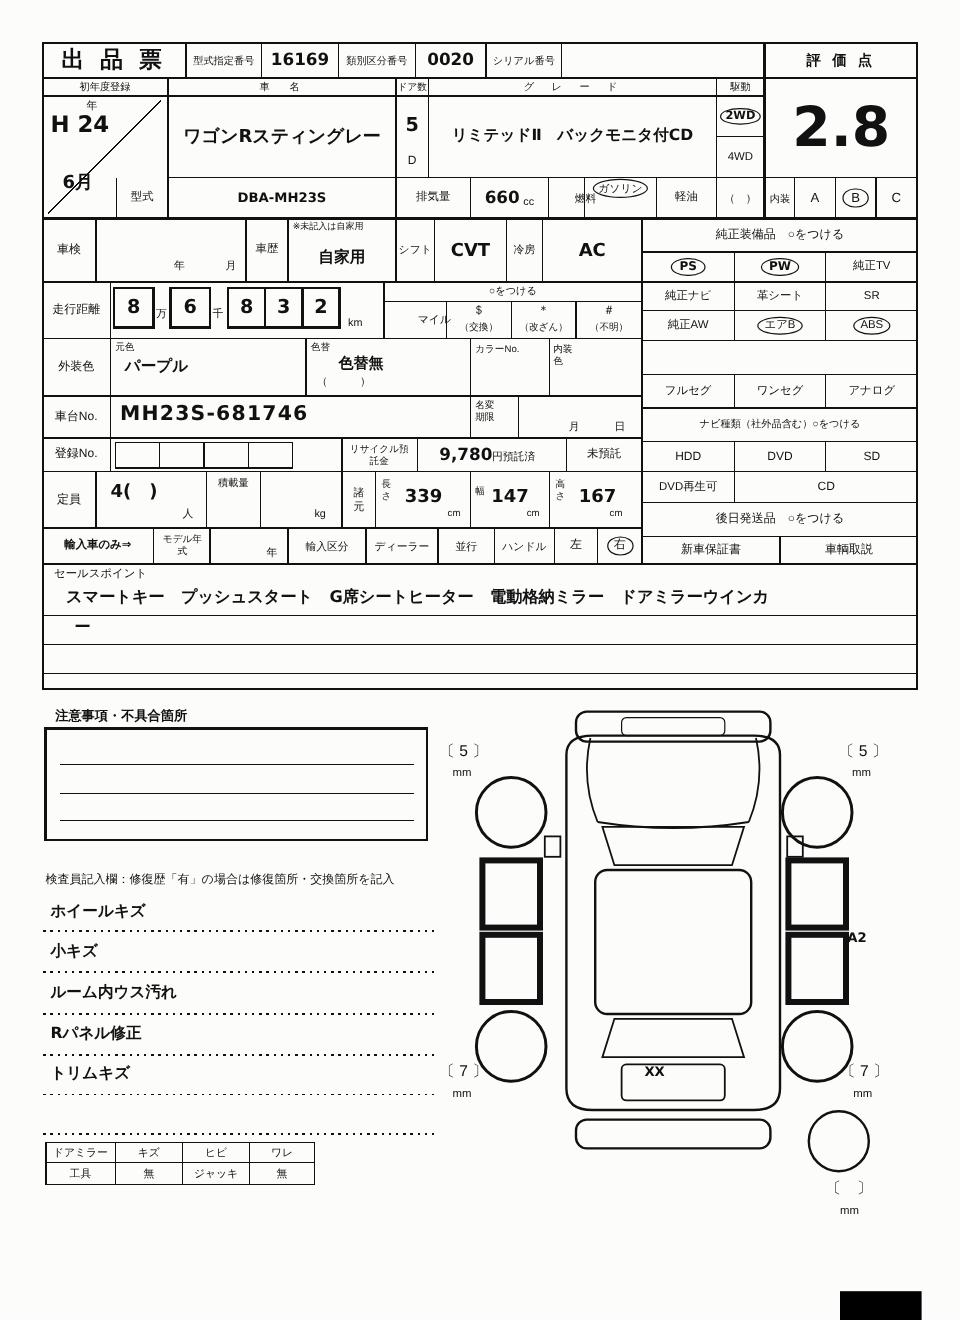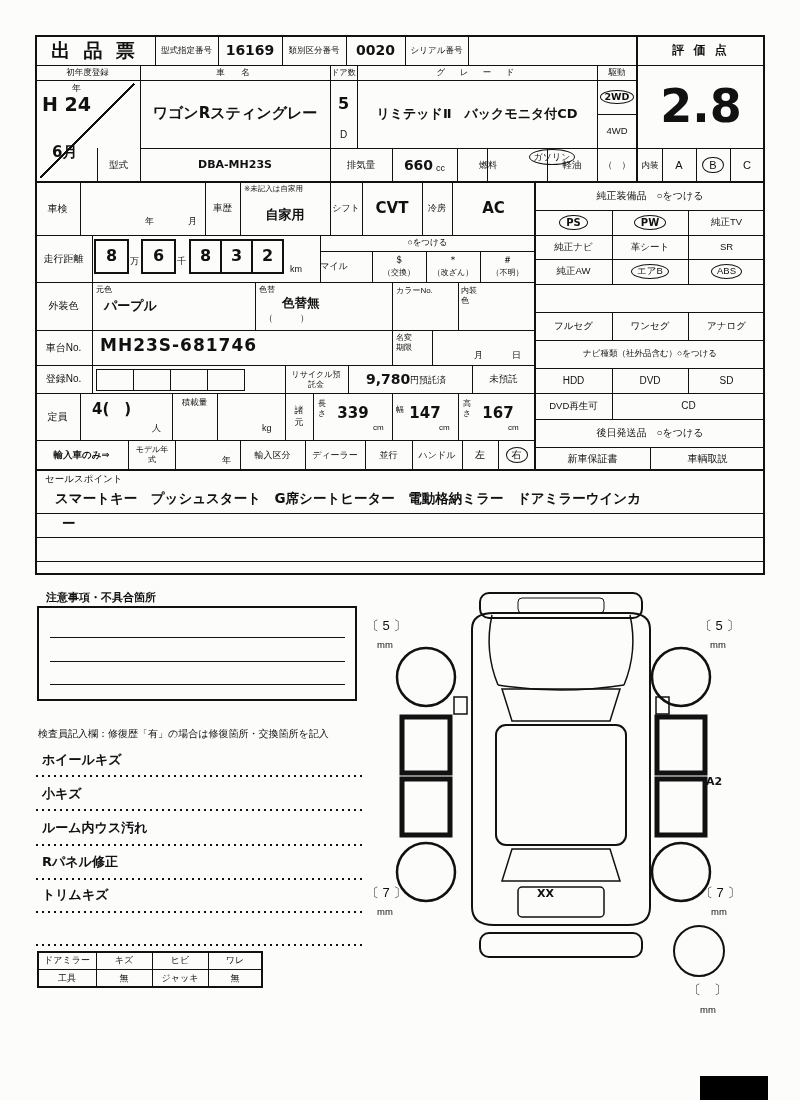--- a/index.html
+++ b/index.html
@@ -168,21 +168,21 @@
   <div class="t c" style="left:597px;top:114px;width:40px;height:34px;font-size:9.5px;">4WD</div>
 
   <div class="t c" style="left:97px;top:148px;width:43px;height:34px;font-size:9.5px;">型式</div>
   <div class="t c b" style="left:140px;top:148px;width:190px;height:34px;font-size:11px;">DBA-MH23S</div>
   <div class="t c" style="left:330px;top:148px;width:62px;height:34px;font-size:9.5px;">排気量</div>
   <div class="t c" style="left:392px;top:148px;width:65px;height:34px;">
     <span class="b" style="font-size:14px;">660</span>
     <span style="font-size:9px;margin-left:3px;margin-top:6px;">cc</span>
   </div>
   <div class="t c" style="left:457px;top:148px;width:30px;height:34px;font-size:9px;padding-left:16px;">燃料</div>
-  <div class="t c" style="left:487px;top:148px;width:60px;height:18px;padding-left:35px;">
+  <div class="t c" style="left:487px;top:148px;width:60px;height:18px;">
       <span class="circled" style="font-size:9px;padding:2px 4px;">ガソリン</span>
     </div>
   <div class="t c" style="left:547px;top:148px;width:50px;height:34px;font-size:9.5px;">軽油</div>
   <div class="t c" style="left:597px;top:148px;width:40px;height:34px;font-size:9px;">（　）</div>
   <div class="t c wrap" style="left:641px;top:148px;width:18px;height:34px;font-size:8.5px;">内装</div>
   <div class="t c" style="left:662px;top:148px;width:34px;height:34px;font-size:11px;">A</div>
   <div class="t c" style="left:696px;top:148px;width:34px;height:34px;">
       <span class="circled" style="font-size:11px;padding:1px 6px;">B</span>
     </div>
   <div class="t c" style="left:730px;top:148px;width:34px;height:34px;font-size:11px;">C</div>
@@ -201,21 +201,21 @@
   <div class="t c" style="left:35px;top:235px;width:57px;height:47px;font-size:10px;">走行距離</div>
   <div class="t c b" style="left:95px;top:240px;width:33px;height:33px;font-size:16px;">8</div>
   <div class="t" style="left:130px;top:256px;font-size:9px;">万</div>
   <div class="t c b" style="left:142px;top:240px;width:33px;height:33px;font-size:16px;">6</div>
   <div class="t" style="left:177px;top:256px;font-size:9px;">千</div>
   <div class="t c b" style="left:190px;top:240px;width:31px;height:33px;font-size:16px;">8</div>
   <div class="t c b" style="left:221px;top:240px;width:31px;height:33px;font-size:16px;">3</div>
   <div class="t c b" style="left:252px;top:240px;width:31px;height:33px;font-size:16px;">2</div>
   <div class="t" style="left:290px;top:264px;font-size:9px;">km</div>
   <div class="t c" style="left:320px;top:235px;width:215px;height:16px;font-size:8.5px;">○をつける</div>
-  <div class="t c" style="left:308px;top:251px;width:52px;height:31px;font-size:9px;">マイル</div>
+  <div class="t c" style="left:336px;top:251px;width:52px;height:31px;font-size:9px;">マイル</div>
   <div class="t c" style="left:372px;top:252px;width:54px;height:15px;font-size:10px;">＄</div>
   <div class="t c" style="left:372px;top:266px;width:54px;height:14px;font-size:8px;">（交換）</div>
   <div class="t c" style="left:426px;top:252px;width:54px;height:15px;font-size:10px;">＊</div>
   <div class="t c" style="left:426px;top:266px;width:54px;height:14px;font-size:8px;">（改ざん）</div>
   <div class="t c" style="left:480px;top:252px;width:55px;height:15px;font-size:10px;">＃</div>
   <div class="t c" style="left:480px;top:266px;width:55px;height:14px;font-size:8px;">（不明）</div>
 
   <div class="t c" style="left:35px;top:282px;width:57px;height:48px;font-size:10px;">外装色</div>
   <div class="t" style="left:96px;top:285px;font-size:8px;">元色</div>
   <div class="t b" style="left:104px;top:299px;font-size:13px;">パープル</div>

